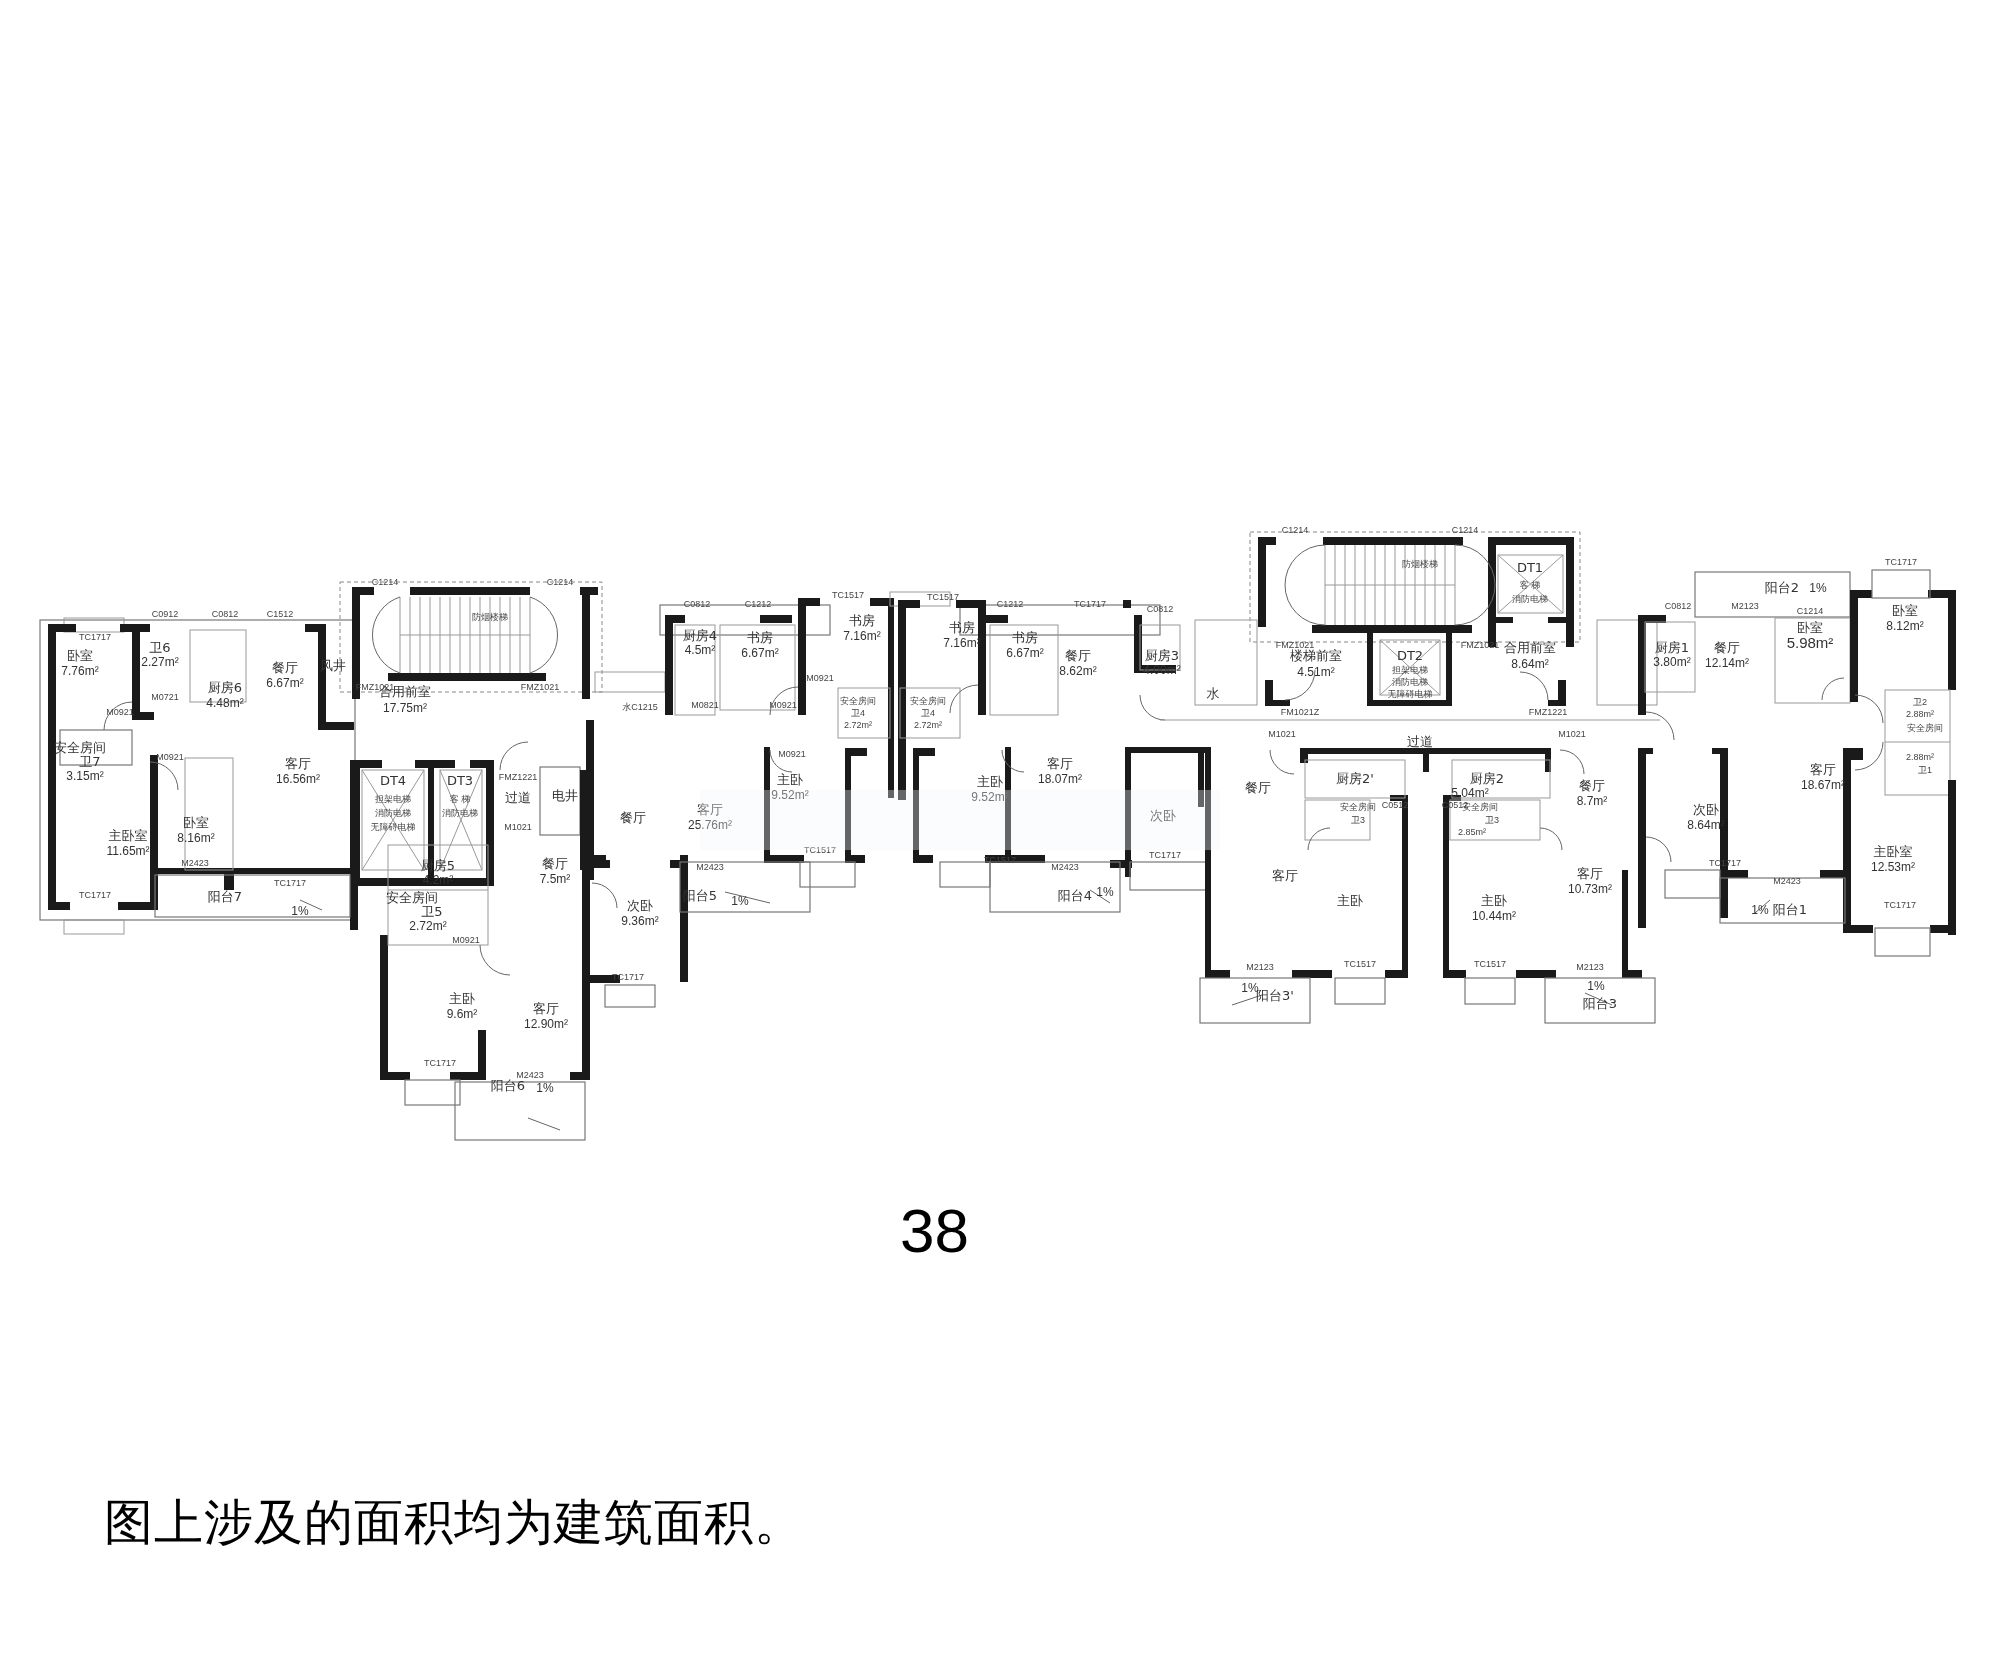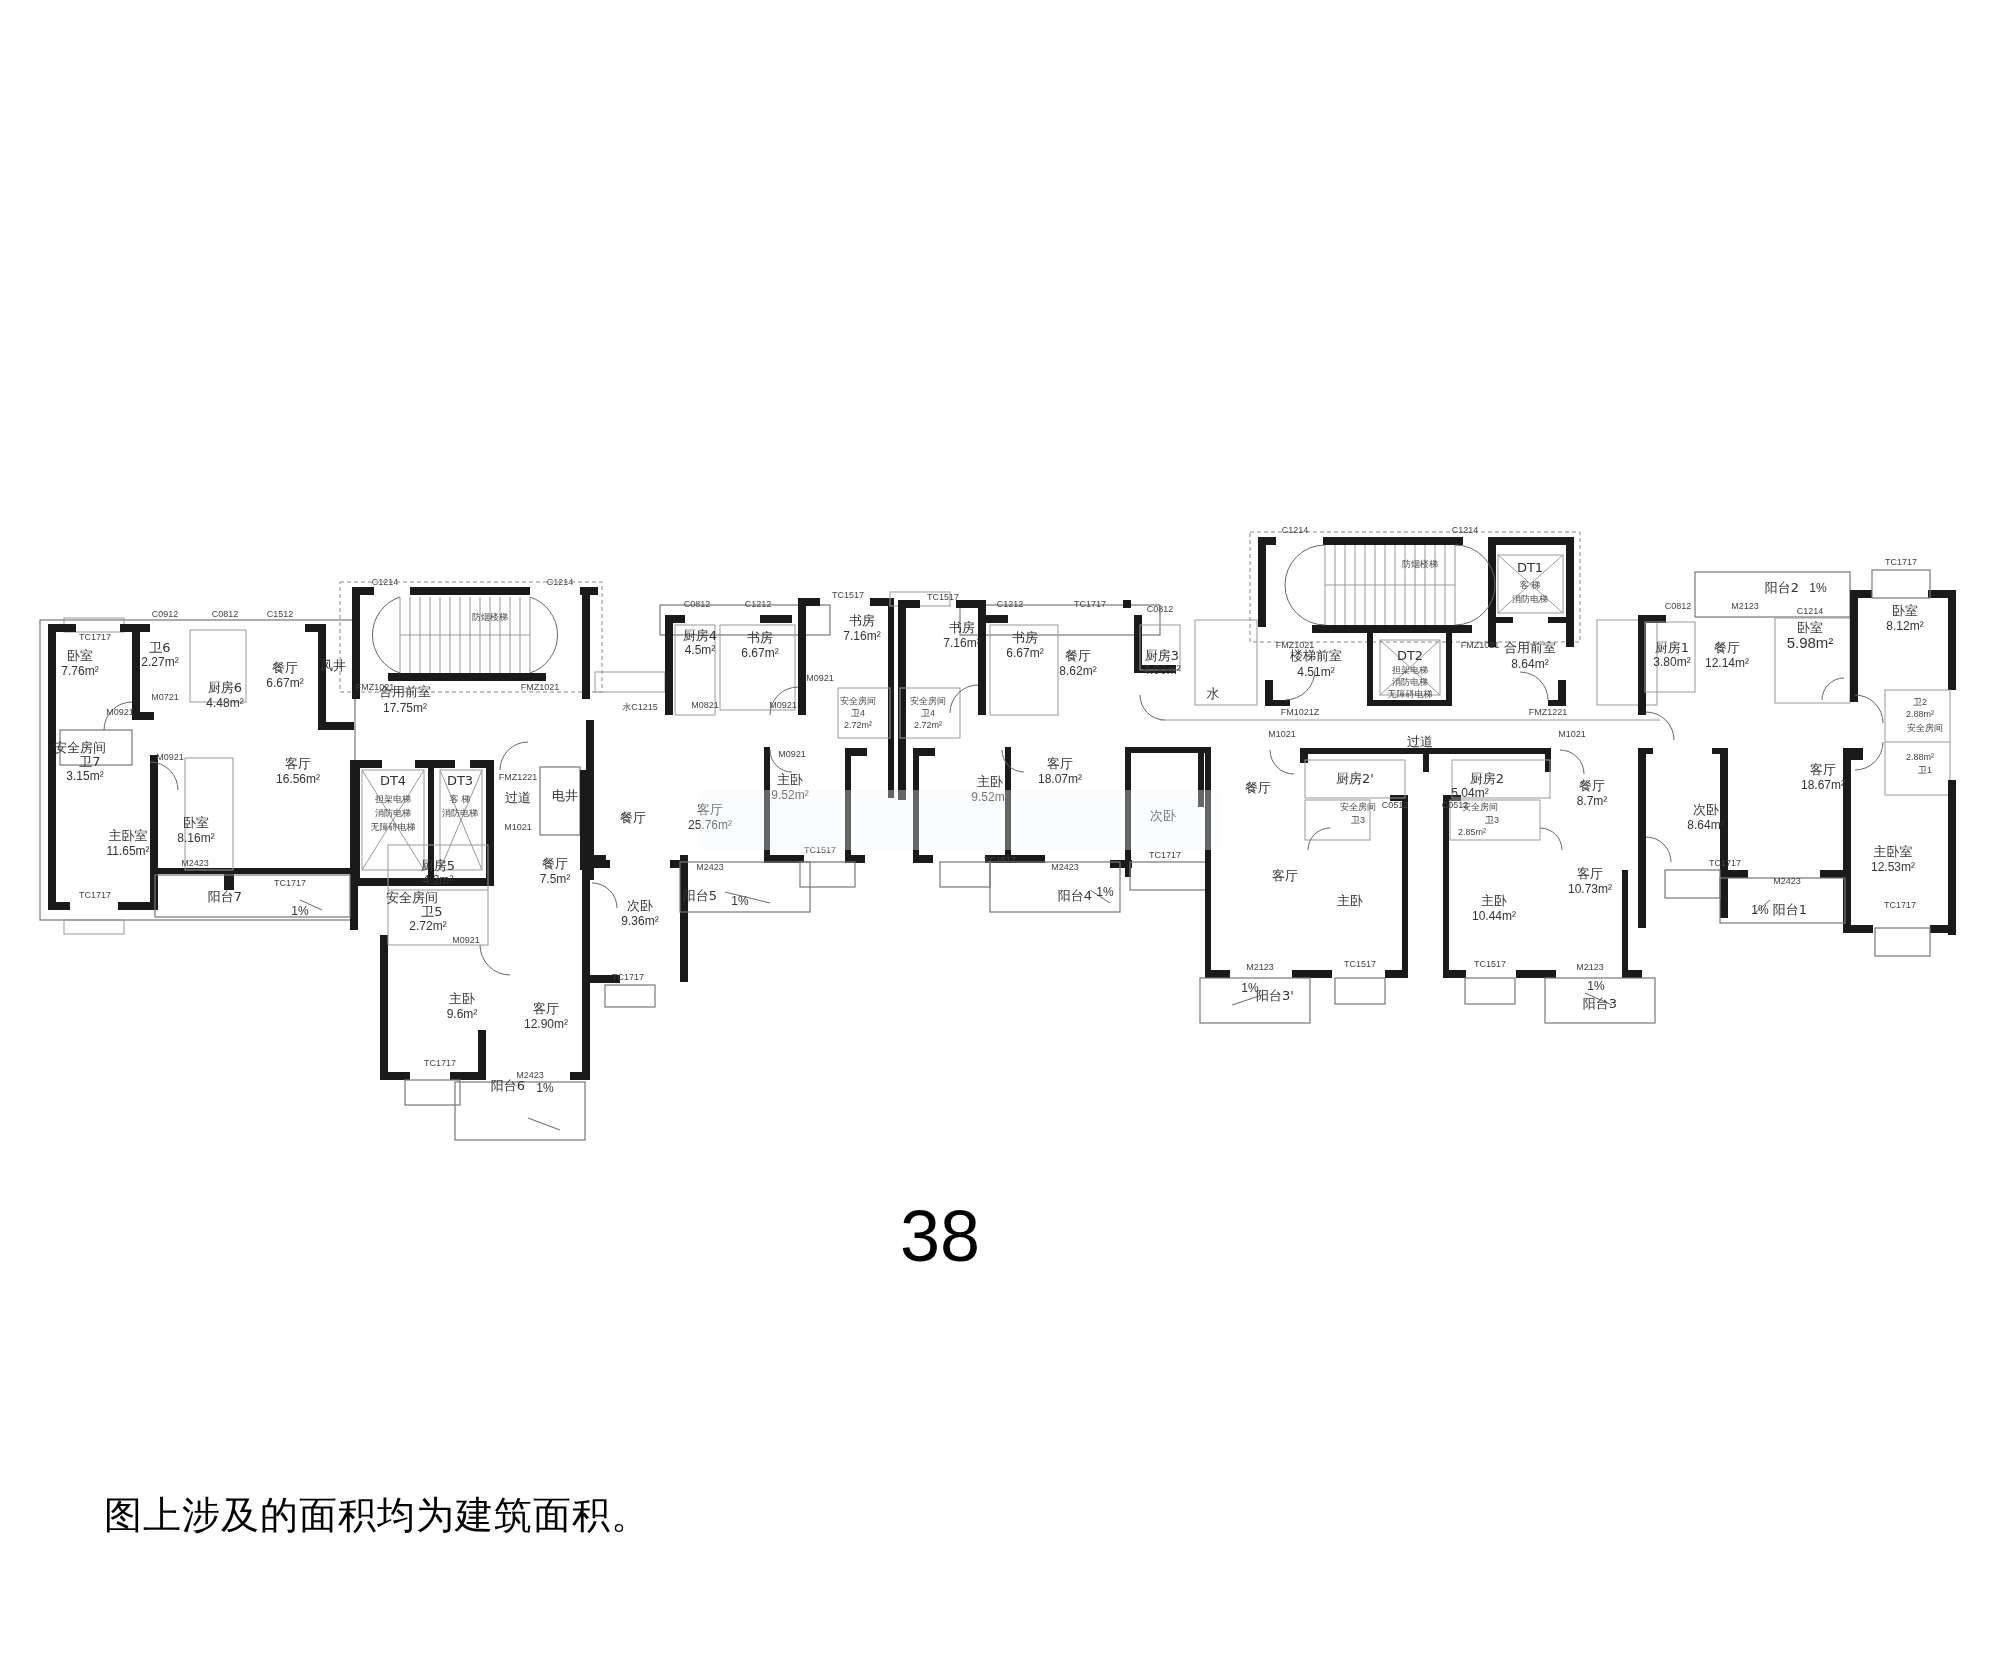--- a/index.html
+++ b/index.html
@@ -6,22 +6,22 @@
   body{width:1992px;height:1660px;position:relative;overflow:hidden;font-family:"DejaVu Sans","Liberation Sans",sans-serif;color:#222;}
   #plan{position:absolute;left:0;top:0;}
   .rl{font-size:13px;fill:#333;text-anchor:middle;font-family:"DejaVu Sans",sans-serif;}
   .ra{font-size:12px;fill:#333;text-anchor:middle;font-family:"Liberation Sans",sans-serif;}
   .code{font-size:9px;fill:#444;font-family:"Liberation Sans",sans-serif;text-anchor:middle;}
   .w{fill:#1a1a1a;}
   .thin{stroke:#777;stroke-width:1.2;fill:none;}
   .thin2{stroke:#999;stroke-width:1;fill:none;}
   .dash{stroke:#888;stroke-width:1;fill:none;stroke-dasharray:4 3;}
   .door{stroke:#666;stroke-width:1;fill:none;}
-  #page-number{position:absolute;left:900px;top:1200px;font-size:72px;font-family:"Liberation Sans",sans-serif;color:#000;line-height:1;}
-  #footnote{position:absolute;left:104px;top:1490px;font-size:38px;font-family:Liberation Mono, monospace;color:#000;letter-spacing:1px;}
+  #page-number{position:absolute;left:900px;top:1200px;font-size:62px;font-family:"Liberation Sans",sans-serif;color:#000;line-height:1;}
+  #footnote{position:absolute;left:104px;top:1490px;font-size:49px;font-family:Liberation Mono, monospace;color:#000;letter-spacing:1px;}
 </style>
 </head>
 <body>
 
 <svg id="plan" width="1992" height="1180" viewBox="0 0 1992 1180" xmlns="http://www.w3.org/2000/svg">
 
   <g>
     <rect class="thin" x="40" y="620" width="315" height="300"></rect>
     <rect class="thin2" x="64" y="618" width="60" height="14"></rect>
     <rect class="thin2" x="64" y="920" width="60" height="14"></rect>

